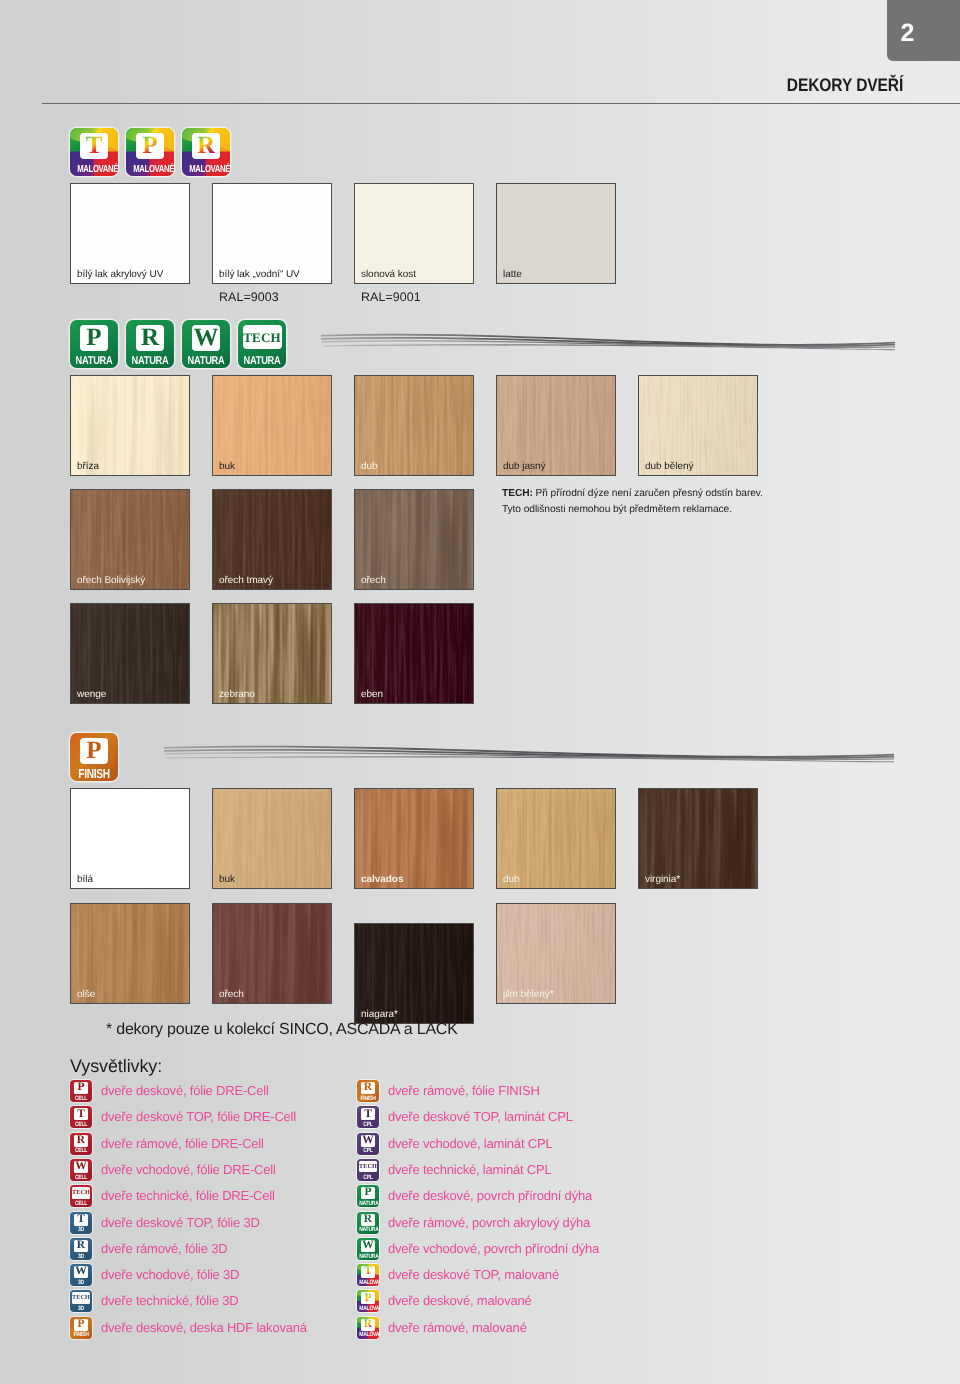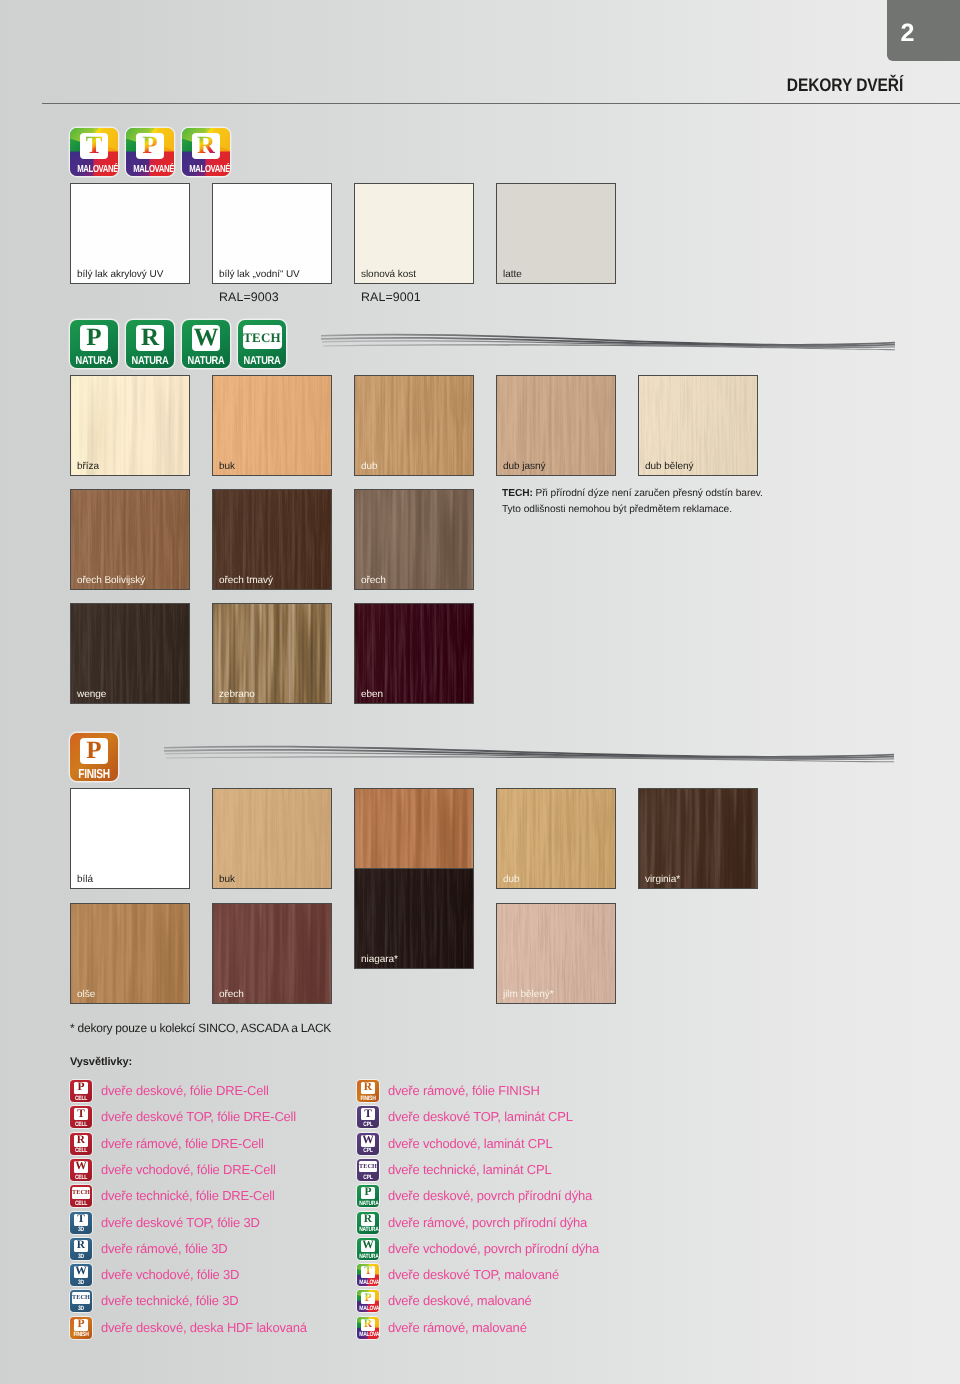--- a/index.html
+++ b/index.html
@@ -261,22 +261,22 @@
   .sw .grain svg { display:block; width:100%; height:100%; }
 
   
   .notice { position:absolute; font-size:10.2px; line-height:16px; color:#1d1d1b; letter-spacing:-0.07px; }
   .notice b { font-weight:bold; }
 
   
   .swoosh { position:absolute; }
 
   
-  .footnote { position:absolute; font-size:12px; color:#1d1d1b; letter-spacing:-0.23px; }
-  .legend-title { position:absolute; font-size:11px; font-weight:bold; color:#1d1d1b;
+  .footnote { position:absolute; font-size:16px; color:#1d1d1b; letter-spacing:-0.23px;margin-left:36px; }
+  .legend-title { position:absolute; font-size:18px; font-weight:normal; color:#1d1d1b;
                   letter-spacing:-0.1px; }
   .lg-row { position:absolute; height:22px; }
   .lg-row .txt { position:absolute; left:31px; top:2px; font-size:13px; color:#ec4899;
                  white-space:nowrap; line-height:18px; letter-spacing:-0.2px; }
 </style>
 </head>
 <body>
 
 <svg width="0" height="0" style="position:absolute;left:-9999px" aria-hidden="true">
   <defs>
@@ -670,21 +670,21 @@
 </div>
 <div class="sw wood-orech3" style="left:212px;top:903px">
     <div class="grain" style="opacity: 0.26;">
       <svg viewBox="0 0 120 101" preserveAspectRatio="none">
         <rect x="0" y="0" width="120" height="101" filter="url(#grainB)"></rect>
         <rect x="0" y="0" width="120" height="101" filter="url(#grainBL)"></rect>
       </svg>
     </div>
   <span class="lbl light">ořech</span>
 </div>
-<div class="sw wood-niagara" style="left:354px;top:868px">
+<div class="sw wood-niagara" style="left:354px;top:923px">
     <div class="grain" style="opacity: 0.22;">
       <svg viewBox="0 0 120 101" preserveAspectRatio="none">
         <rect x="0" y="0" width="120" height="101" filter="url(#grainA)"></rect>
         <rect x="0" y="0" width="120" height="101" filter="url(#grainAL)"></rect>
       </svg>
     </div>
   <span class="lbl light">niagara*</span>
 </div>
 <div class="sw wood-jilm" style="left:496px;top:903px">
     <div class="grain" style="opacity: 0.18;">
@@ -837,21 +837,21 @@
       </div>
       <span class="txt">dveře deskové, povrch přírodní dýha</span>
     </div>
     <div class="lg-row" style="left: 357px; top: 1211.5px;">
       <div class="badge sm th-natura" style="left:0;top:0">
         <div class="letterbox">
           <span class="glyph">R</span>
         </div>
         <div class="cap">NATURA</div>
       </div>
-      <span class="txt">dveře rámové, povrch přírodní dýha</span>
+      <span class="txt">dveře rámové, povrch akrylový dýha</span>
     </div>
     <div class="lg-row" style="left: 357px; top: 1237.8px;">
       <div class="badge sm th-natura" style="left:0;top:0">
         <div class="letterbox">
           <span class="glyph">W</span>
         </div>
         <div class="cap">NATURA</div>
       </div>
       <span class="txt">dveře vchodové, povrch přírodní dýha</span>
     </div>

